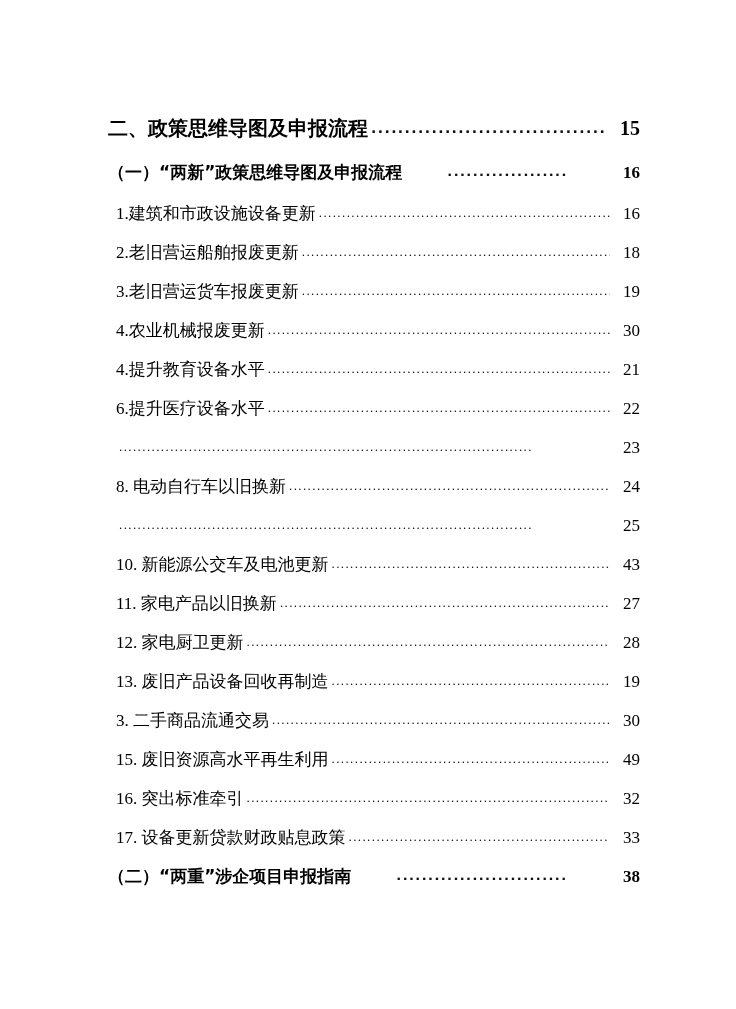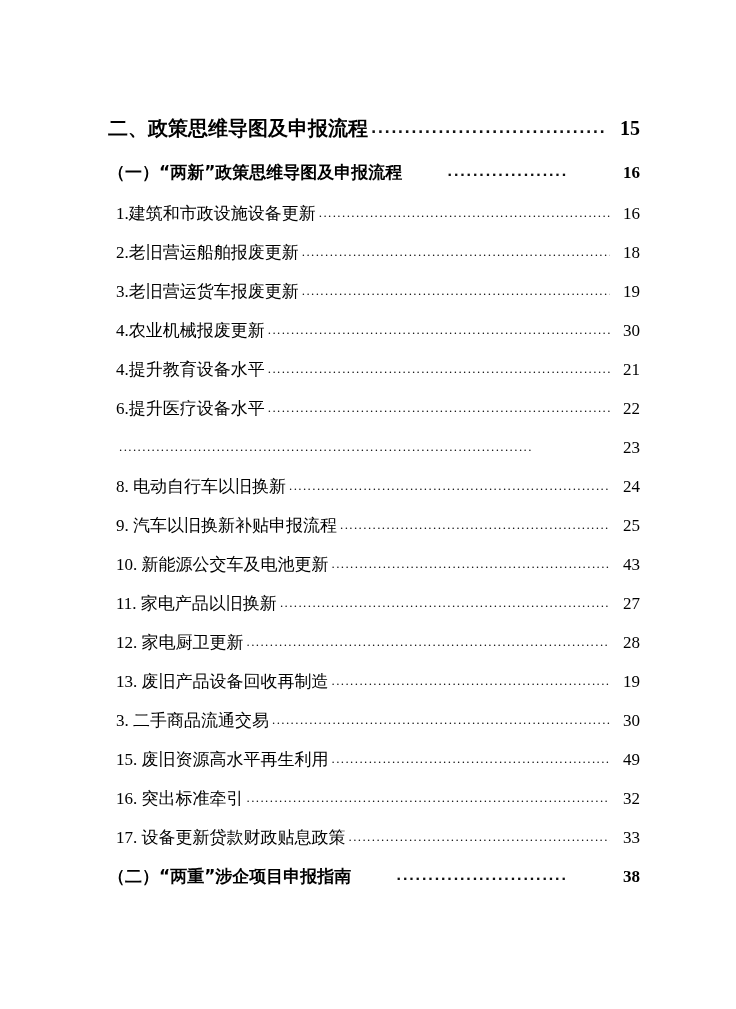--- a/index.html
+++ b/index.html
@@ -144,21 +144,20 @@
       <li class="toc-entry lvl3">
         <span class="dots">.........................................................................................</span>
         <span class="page-num">23</span>
       </li>
       <li class="toc-entry lvl3">
         <span class="label">8. 电动自行车以旧换新</span>
         <span class="dots">.........................................................................................</span>
         <span class="page-num">24</span>
       </li>
       <li class="toc-entry lvl3">
-        <span class="label">9. 汽车以旧换新补贴申报流程</span>
         <span class="dots">.........................................................................................</span>
         <span class="page-num">25</span>
       </li>
       <li class="toc-entry lvl3">
         <span class="label">10. 新能源公交车及电池更新</span>
         <span class="dots">.........................................................................................</span>
         <span class="page-num">43</span>
       </li>
       <li class="toc-entry lvl3">
         <span class="label">11. 家电产品以旧换新</span>

